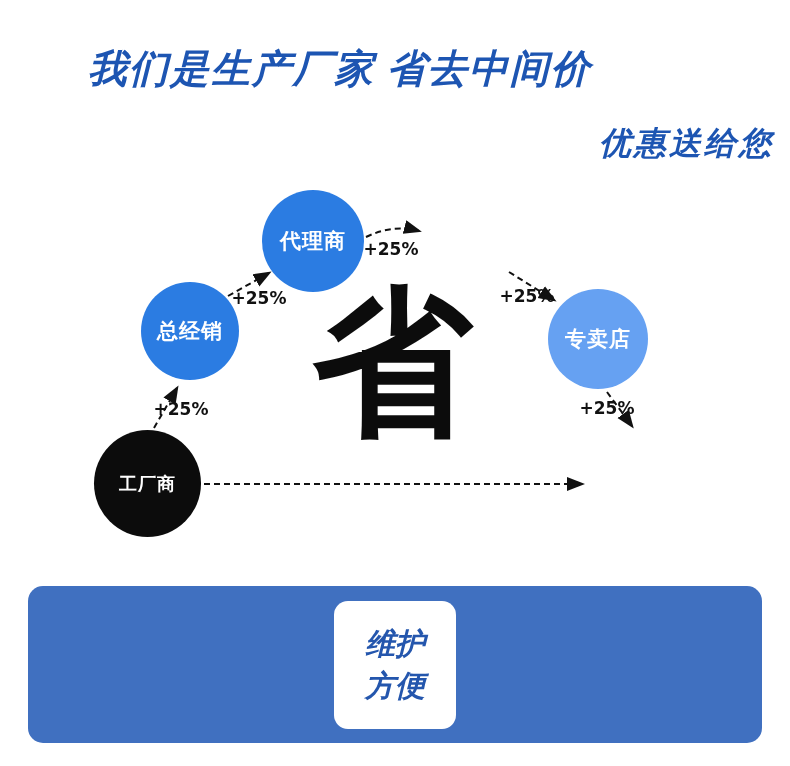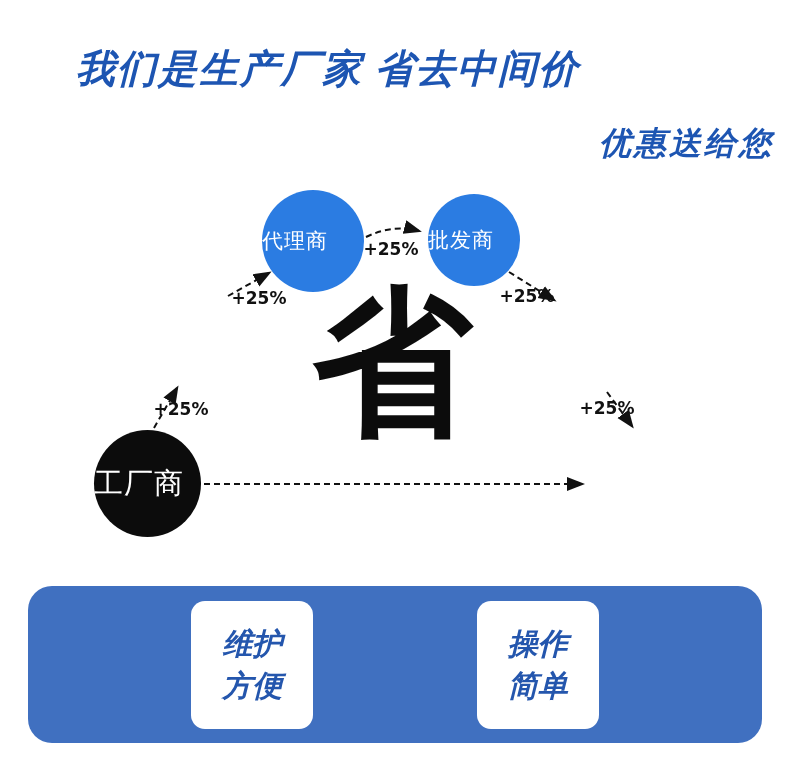--- a/index.html
+++ b/index.html
@@ -9,45 +9,45 @@
     font-family: "DejaVu Sans", sans-serif;
   }
   .canvas {
     position: relative;
     width: 790px; height: 766px;
     background: #ffffff;
     overflow: hidden;
   }
   
   .headline {
-    position: absolute; left: 76px; top: 42px;
+    position: absolute; left: 88px; top: 42px;
     font-family: "Liberation Serif", serif;
     font-style: italic; font-weight: 700;
     font-size: 39px; letter-spacing: 2px;
     color: var(--title-blue, #1d55b2);
     white-space: nowrap;
   }
   .subheadline {
     position: absolute; right: 16px; top: 122px;
     font-family: "Liberation Serif", serif;
     font-style: italic; font-weight: 700;
     font-size: 32px; letter-spacing: 3px;
     color: var(--title-blue, #1d55b2);
     white-space: nowrap;
   }
   
   .arrows { position: absolute; left: 0; top: 0; pointer-events: none; }
   
   .node {
     position: absolute; border-radius: 50%;
-    display: flex; align-items: center; justify-content: flex-start;
-    color: #ffffff; font-weight: 400; font-size: 21px;
+    display: flex; align-items: center; justify-content: center;
+    color: #ffffff; font-weight: 700; font-size: 21px;
     letter-spacing: 1px;
   }
-  .node--black { background: var(--node-black, #0c0c0c); font-size: 29px; }
+  .node--black { background: var(--node-black, #0c0c0c); font-size: 18px; }
   .node--blue  { background: var(--node-blue, #2b7ce2); }
   .node--light { background: var(--node-light-blue, #66a1f2); }
   
   .save-char {
     position: absolute; left: 305px; top: 272px;
     width: 175px; height: 182px; line-height: 182px;
     text-align: center;
     font-size: 160px; font-weight: 900;
     color: var(--node-black, #0c0c0c);
     font-family: "DejaVu Sans", sans-serif;
@@ -57,21 +57,21 @@
     position: absolute; transform: translate(-50%, -50%);
     font-weight: 700; font-size: 17px;
     color: var(--arrow-black, #111111);
     white-space: nowrap;
   }
   
   .features-band {
     position: absolute; left: 28px; top: 586px;
     width: 734px; height: 157px;
     background: var(--band-blue, #4070c0);
-    border-radius: 24px;
+    border-radius: 15px;
     display: flex; align-items: center; justify-content: space-evenly;
   }
   .feature-card {
     width: 122px; height: 128px;
     background: #ffffff; border-radius: 14px;
     display: flex; flex-direction: column;
     align-items: center; justify-content: center;
     gap: 9px;
   }
   .feature-line {
@@ -101,37 +101,36 @@
     <line x1="509" y1="272" x2="554" y2="300" stroke="#111111" stroke-width="2" stroke-dasharray="6 4" marker-end="url(#ah)"></line>
     <line x1="607" y1="392" x2="632" y2="426" stroke="#111111" stroke-width="2" stroke-dasharray="6 4" marker-end="url(#ah)"></line>
     <line x1="204" y1="484" x2="582" y2="484" stroke="#111111" stroke-width="2" stroke-dasharray="6 4" marker-end="url(#ah)"></line>
   </svg>
 
   <div class="save-char">省</div>
 
   <div class="node node--black" style="left:94px; top:430px; width:107px; height:107px;">
     <span>工厂商</span>
   </div>
+  <div class="node node--blue" style="left:141px; top:282px; width:98px; height:98px;">
+    <span>总经销</span>
+  </div>
   <div class="node node--blue" style="left:262px; top:190px; width:102px; height:102px;">
     <span>代理商</span>
   </div>
-  <div class="node node--blue" style="left:428px; top:194px; width:92px; height:92px;">
-    <span>批发商</span>
+  <div class="node node--light" style="left:548px; top:289px; width:100px; height:100px;">
+    <span>专卖店</span>
   </div>
 
   <span class="pct" style="left:181px; top:409px;">+25%</span>
   <span class="pct" style="left:259px; top:298px;">+25%</span>
   <span class="pct" style="left:391px; top:249px;">+25%</span>
   <span class="pct" style="left:527px; top:296px;">+25%</span>
   <span class="pct" style="left:607px; top:408px;">+25%</span>
 
   <div class="features-band">
     <div class="feature-card">
       <div class="feature-line">维护</div>
       <div class="feature-line">方便</div>
     </div>
-    <div class="feature-card">
-      <div class="feature-line">操作</div>
-      <div class="feature-line">简单</div>
-    </div>
   </div>
 
 </div>
 
 </body></html>

